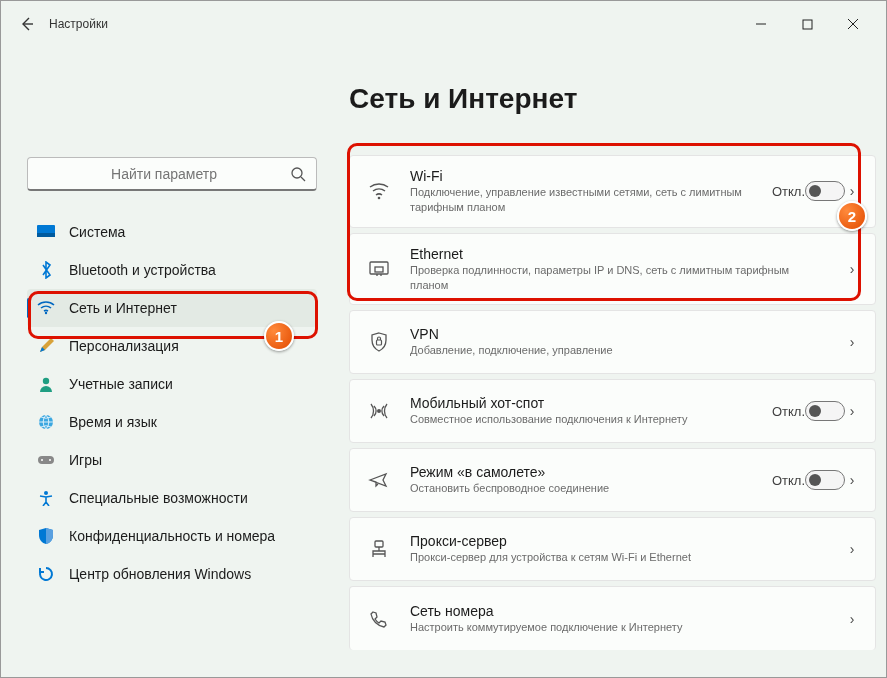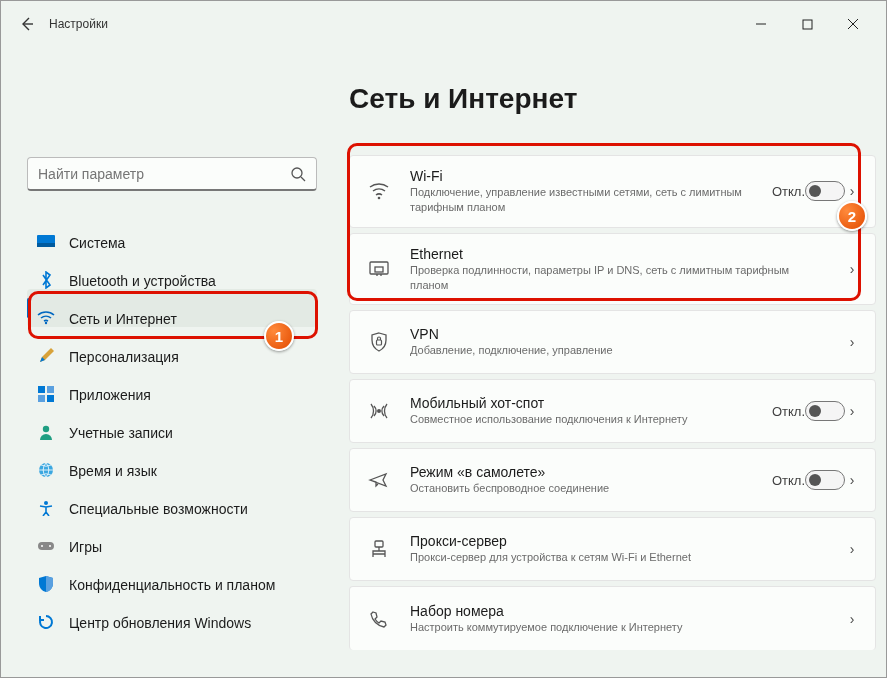--- a/index.html
+++ b/index.html
@@ -5,23 +5,23 @@
   *{box-sizing:border-box;margin:0;padding:0;font-family:"Segoe UI",Arial,sans-serif;}
   body{background:#eff4f0;color:#1b1b1b;width:887px;height:678px;overflow:hidden;position:relative;border:1px solid #999;}
   .titlebar{display:flex;align-items:center;height:46px;padding:16px 10px;}
   .back-btn{width:32px;height:32px;display:flex;align-items:center;justify-content:center;font-size:16px;color:#333;}
   .app-title{font-size:12px;margin-left:6px;color:#333;}
   .win-controls{margin-left:auto;display:flex;}
   .win-ctl{width:46px;height:34px;display:flex;align-items:center;justify-content:center;color:#333;}
   .body-area{display:flex;padding:0 10px 0 26px;gap:32px;}
   .sidebar{width:290px;flex-shrink:0;padding-top:110px;}
   .search-box{display:flex;align-items:center;height:34px;border:1px solid #bbb;border-bottom:2px solid #777;border-radius:4px;background:#fbfdfb;padding:0 10px;margin-bottom:22px;}
-  .search-box input{flex:1;border:none;background:transparent;outline:none;font-size:14px;color:#4d7c0f;}
+  .search-box input{flex:1;border:none;background:transparent;outline:none;font-size:14px;color:#4d7c0f;text-align:center;}
   .nav-list{}
-  .nav-item{display:flex;align-items:flex-end;height:38px;padding:0 10px;border-radius:4px;gap:14px;font-size:14px;cursor:pointer;}
+  .nav-item{display:flex;align-items:center;height:38px;padding:0 10px;border-radius:4px;gap:14px;font-size:14px;cursor:pointer;}
   .nav-item.active{background:#e3eae4;position:relative;}
   .nav-item.active::before{content:"";position:absolute;left:0;top:9px;bottom:9px;width:3px;background:#0067c0;border-radius:2px;}
   .nav-icon{width:18px;height:18px;display:flex;align-items:center;justify-content:center;}
   .content{flex:1;padding-top:36px;}
   .page-title{font-size:28px;font-weight:600;margin-bottom:40px;}
   .card-stack{display:flex;flex-direction:column;gap:5px;}
   .card{display:flex;align-items:center;background:#fbfdfb;border:1px solid #e4e4e4;border-radius:4px;padding:12px 16px;min-height:64px;gap:18px;}
   .card-icon{width:26px;display:flex;align-items:center;justify-content:center;color:#4a4a4a;flex-shrink:0;}
   .card-text{flex:1;min-width:0;}
   .card-title{font-size:14px;font-weight:400;color:#1b1b1b;}
@@ -107,75 +107,64 @@
         <span class="nav-icon">
             <svg width="18" height="18" viewBox="0 0 18 18">
               <path d="M3 15l2-5 9-9 3 3-9 9z" fill="#d8a23a"></path>
               <path d="M3 15l2-5 3 3z" fill="#0078d4"></path>
             </svg>
           </span>
         <span>Персонализация</span>
       </div>
       <div class="nav-item">
         <span class="nav-icon">
-            <svg width="16" height="16">
-              <rect x="0" y="0" width="7" height="7" fill="#0078d4"></rect>
-              <rect x="9" y="0" width="7" height="7" fill="#5aa0e0"></rect>
-              <rect x="0" y="9" width="7" height="7" fill="#5aa0e0"></rect>
-              <rect x="9" y="9" width="7" height="7" fill="#0078d4"></rect>
-            </svg>
-          </span>
-        <span>Приложения</span>
-      </div>
-      <div class="nav-item">
-        <span class="nav-icon">
             <svg width="16" height="16" viewBox="0 0 16 16">
               <circle cx="8" cy="5" r="3.2" fill="#1f9e82"></circle>
               <path d="M2 16a6 6 0 0112 0z" fill="#1f9e82"></path>
             </svg>
           </span>
         <span>Учетные записи</span>
       </div>
       <div class="nav-item">
         <span class="nav-icon">
             <svg width="16" height="16" viewBox="0 0 16 16">
               <circle cx="8" cy="8" r="7" fill="#3ba7e0"></circle>
               <path d="M1 8h14M8 1a10 10 0 010 14M8 1a10 10 0 000 14" fill="none" stroke="#fff" stroke-width=".8"></path>
               <path d="M3 3a8 5 0 0010 0M3 13a8 5 0 0110 0" fill="none" stroke="#fff" stroke-width=".8"></path>
             </svg>
           </span>
         <span>Время и язык</span>
       </div>
       <div class="nav-item">
         <span class="nav-icon">
-            <svg width="16" height="16" viewBox="0 0 16 16">
-              <circle cx="8" cy="3" r="2" fill="#0078d4"></circle>
-              <path d="M2 6l6 1 6-1M8 7v5m-3 4 3-4 3 4" fill="none" stroke="#0078d4" stroke-width="1.6"></path>
-            </svg>
-          </span>
-        <span>Специальные возможности</span>
-      </div>
-      <div class="nav-item">
-        <span class="nav-icon">
             <svg width="18" height="12" viewBox="0 0 18 12">
               <rect x="1" y="2" width="16" height="8" rx="4" fill="#888"></rect>
               <circle cx="5" cy="6" r="1" fill="#fff"></circle>
               <circle cx="13" cy="6" r="1" fill="#fff"></circle>
             </svg>
           </span>
         <span>Игры</span>
       </div>
       <div class="nav-item">
         <span class="nav-icon">
+            <svg width="16" height="16" viewBox="0 0 16 16">
+              <circle cx="8" cy="3" r="2" fill="#0078d4"></circle>
+              <path d="M2 6l6 1 6-1M8 7v5m-3 4 3-4 3 4" fill="none" stroke="#0078d4" stroke-width="1.6"></path>
+            </svg>
+          </span>
+        <span>Специальные возможности</span>
+      </div>
+      <div class="nav-item">
+        <span class="nav-icon">
             <svg width="14" height="16" viewBox="0 0 14 16">
               <path d="M7 0l7 2v5c0 5-3 8-7 9-4-1-7-4-7-9V2z" fill="#0078d4"></path>
               <path d="M7 0l7 2v5c0 5-3 8-7 9z" fill="#5aa0e0"></path>
             </svg>
           </span>
-        <span>Конфиденциальность и планом</span>
+        <span>Конфиденциальность и номера</span>
       </div>
       <div class="nav-item">
         <span class="nav-icon">
             <svg width="16" height="16" viewBox="0 0 16 16">
               <path d="M8 2a6 6 0 11-5.5 3.6" fill="none" stroke="#0078d4" stroke-width="2"></path>
               <path d="M2 2v4h4" fill="none" stroke="#0078d4" stroke-width="2"></path>
             </svg>
           </span>
         <span>Центр обновления Windows</span>
       </div>
@@ -289,21 +278,21 @@
           </div>
       </div>
 
       <div class="card" style="border-bottom:none;">
         <span class="card-icon">
             <svg width="20" height="20" viewBox="0 0 20 20">
               <path d="M4 3l3 1 1 4-2 2a12 12 0 004 4l2-2 4 1 1 3-2 2a16 16 0 01-13-13z" fill="none" stroke="#555" stroke-width="1.3"></path>
             </svg>
           </span>
         <div class="card-text">
-          <div class="card-title">Набор номера</div>
+          <div class="card-title">Сеть номера</div>
           <div class="card-sub">Настроить коммутируемое подключение к Интернету</div>
         </div>
         <div class="card-right">
             <span class="chevron">›</span>
           </div>
       </div>
 
     </div>
   </div>
 </div>

